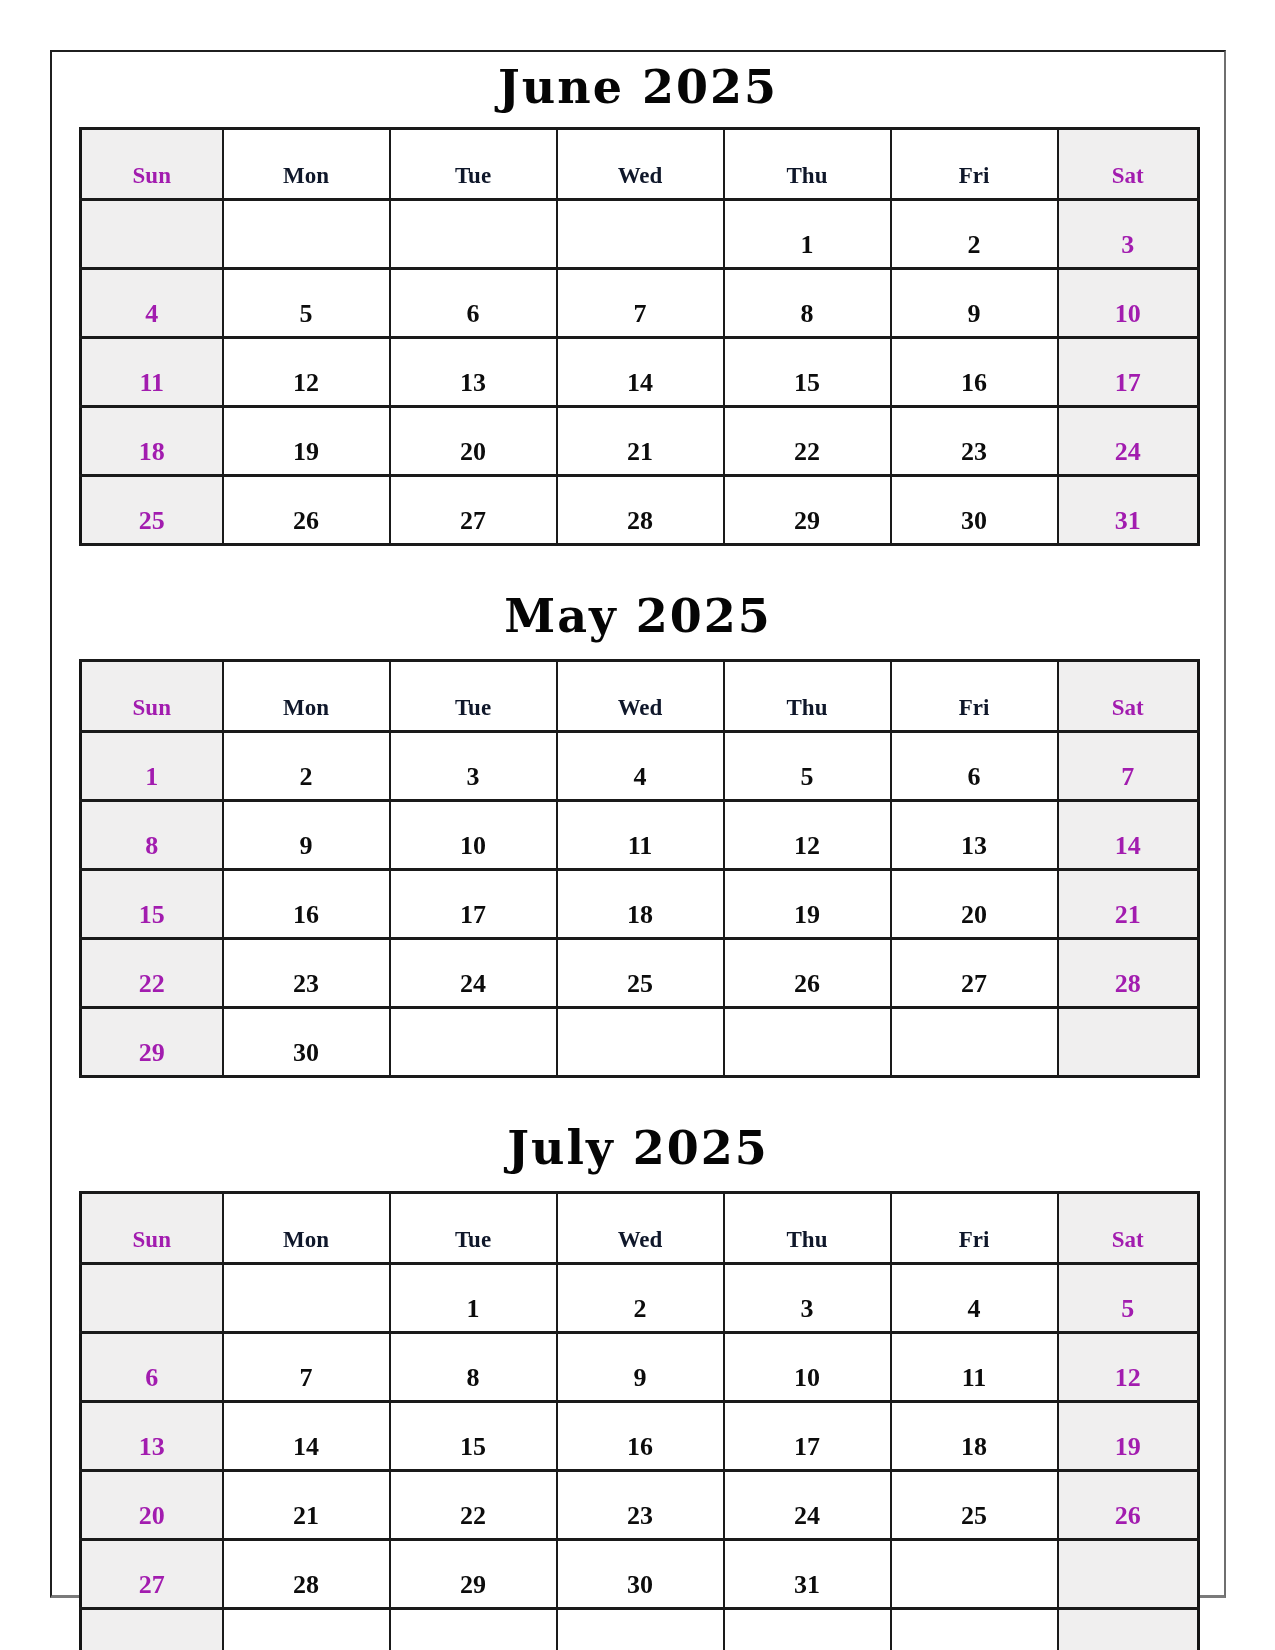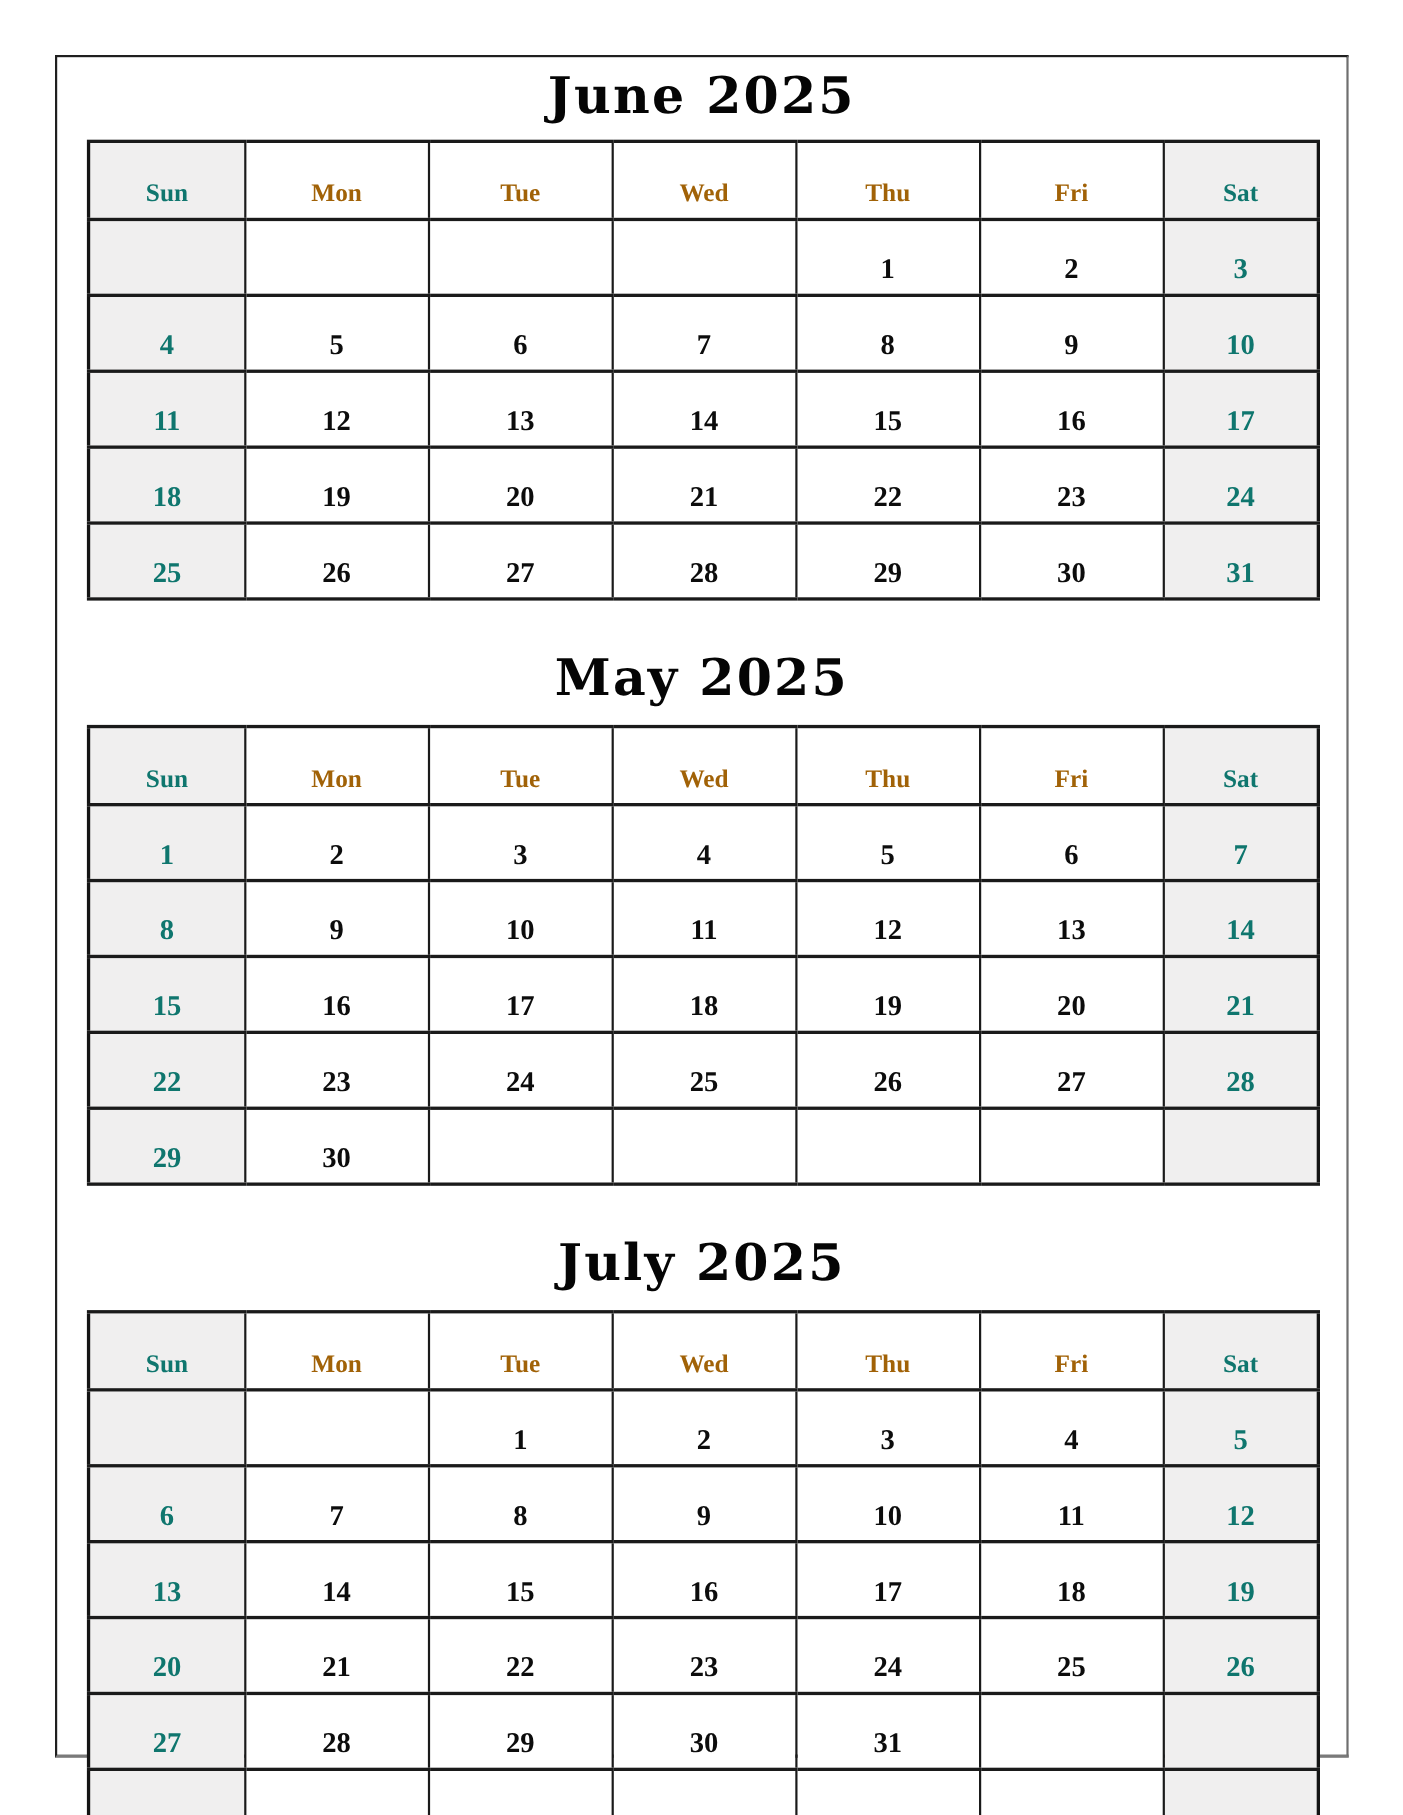--- a/index.html
+++ b/index.html
@@ -51,33 +51,33 @@
     height: 59px;
     text-align: center;
     vertical-align: bottom;
     background: #ffffff;
     overflow: hidden;
   }
   table.cal th {
     font-family: "Liberation Serif", serif;
     font-weight: bold;
     font-size: 23px;
-    color: #a16207;
+    color: #0f172a;
     padding: 0 0 9px 0;
   }
   table.cal td {
     font-family: "Liberation Serif", serif;
     font-weight: bold;
     font-size: 26px;
     color: #0c0c0c;
     padding: 0 0 7px 0;
   }
   table.cal .weekend {
     background: #f0efef;
-    color: #0f766e;
+    color: #a21caf;
   }
 </style>
 </head>
 <body>
 
 <div class="page">
 
   <section class="month">
     <h2 class="month-title">June 2025</h2>
     <table class="cal">

